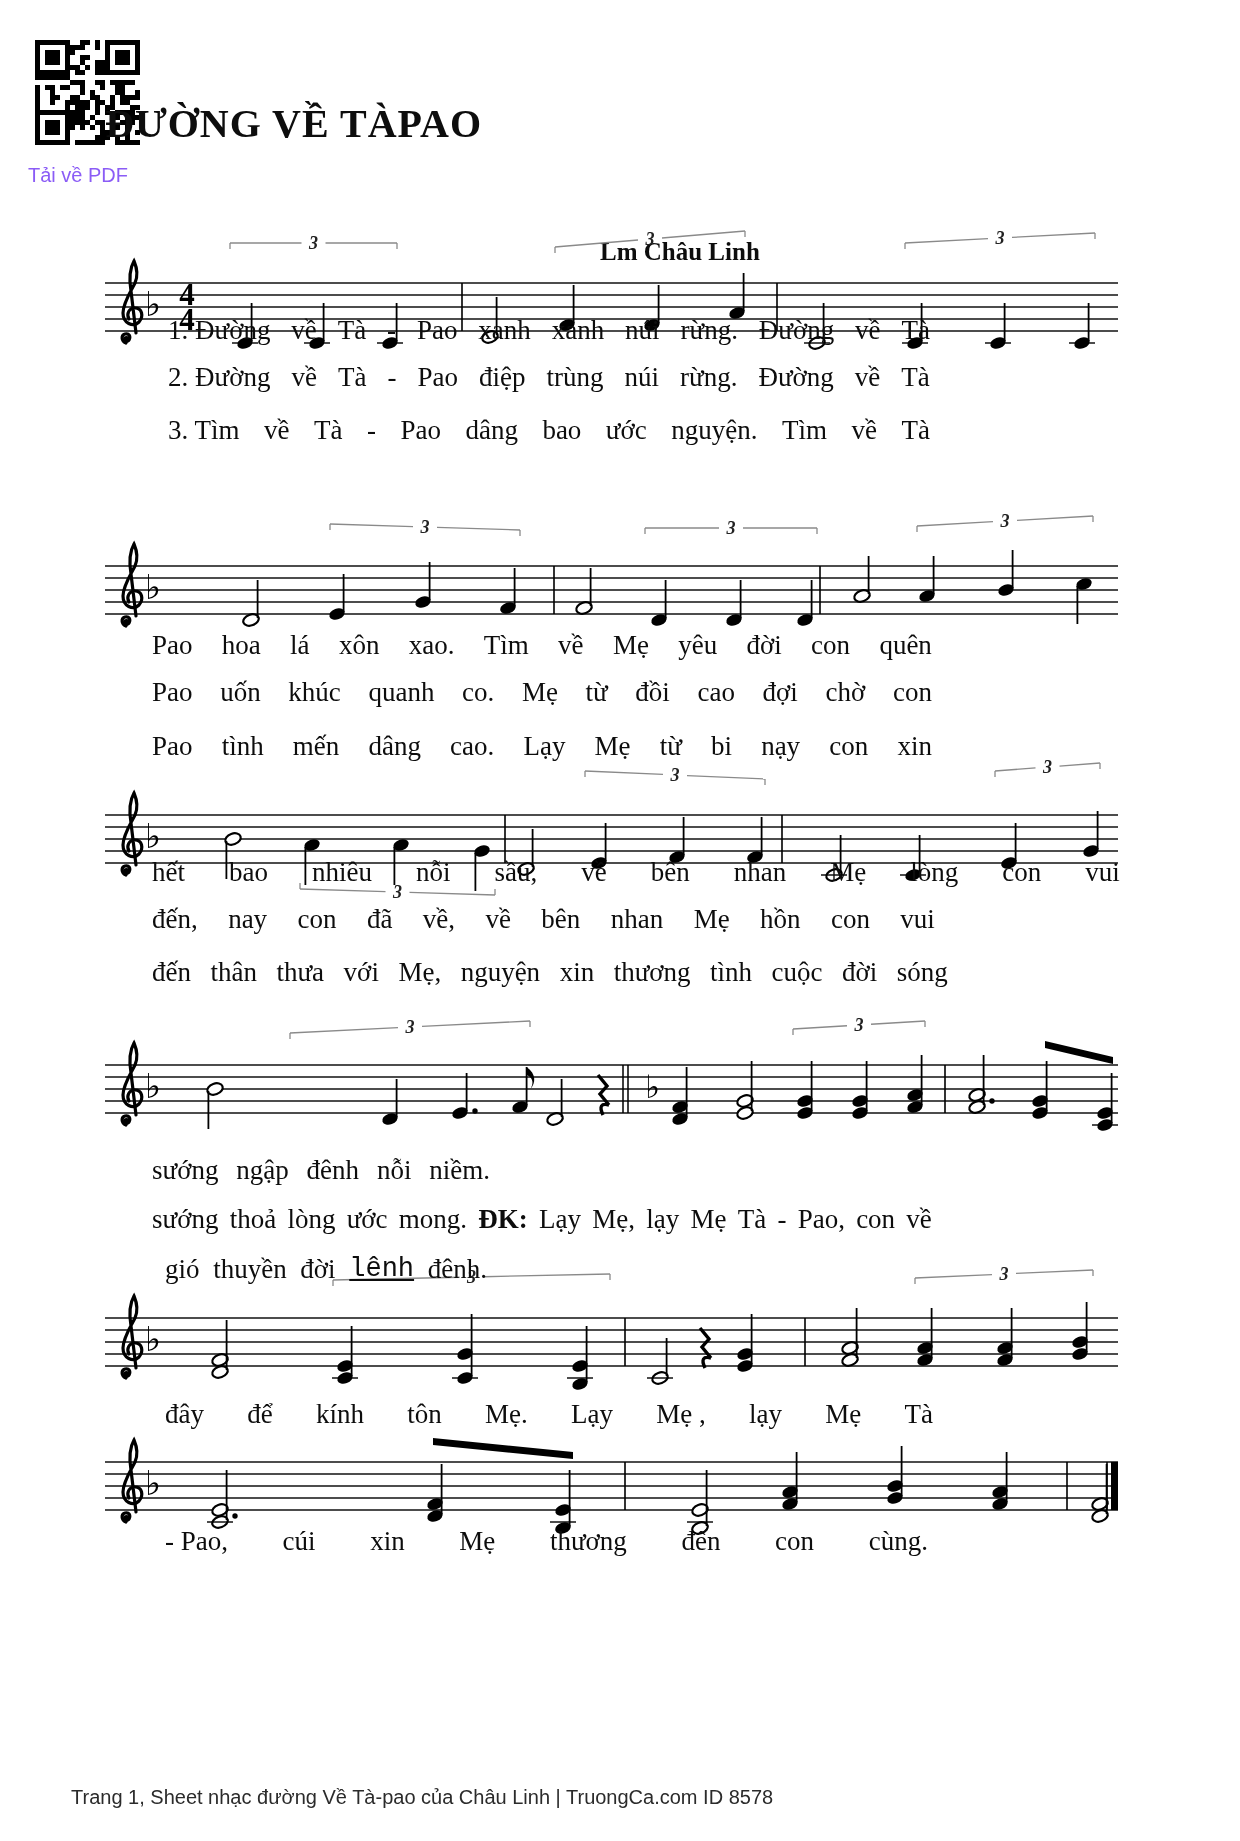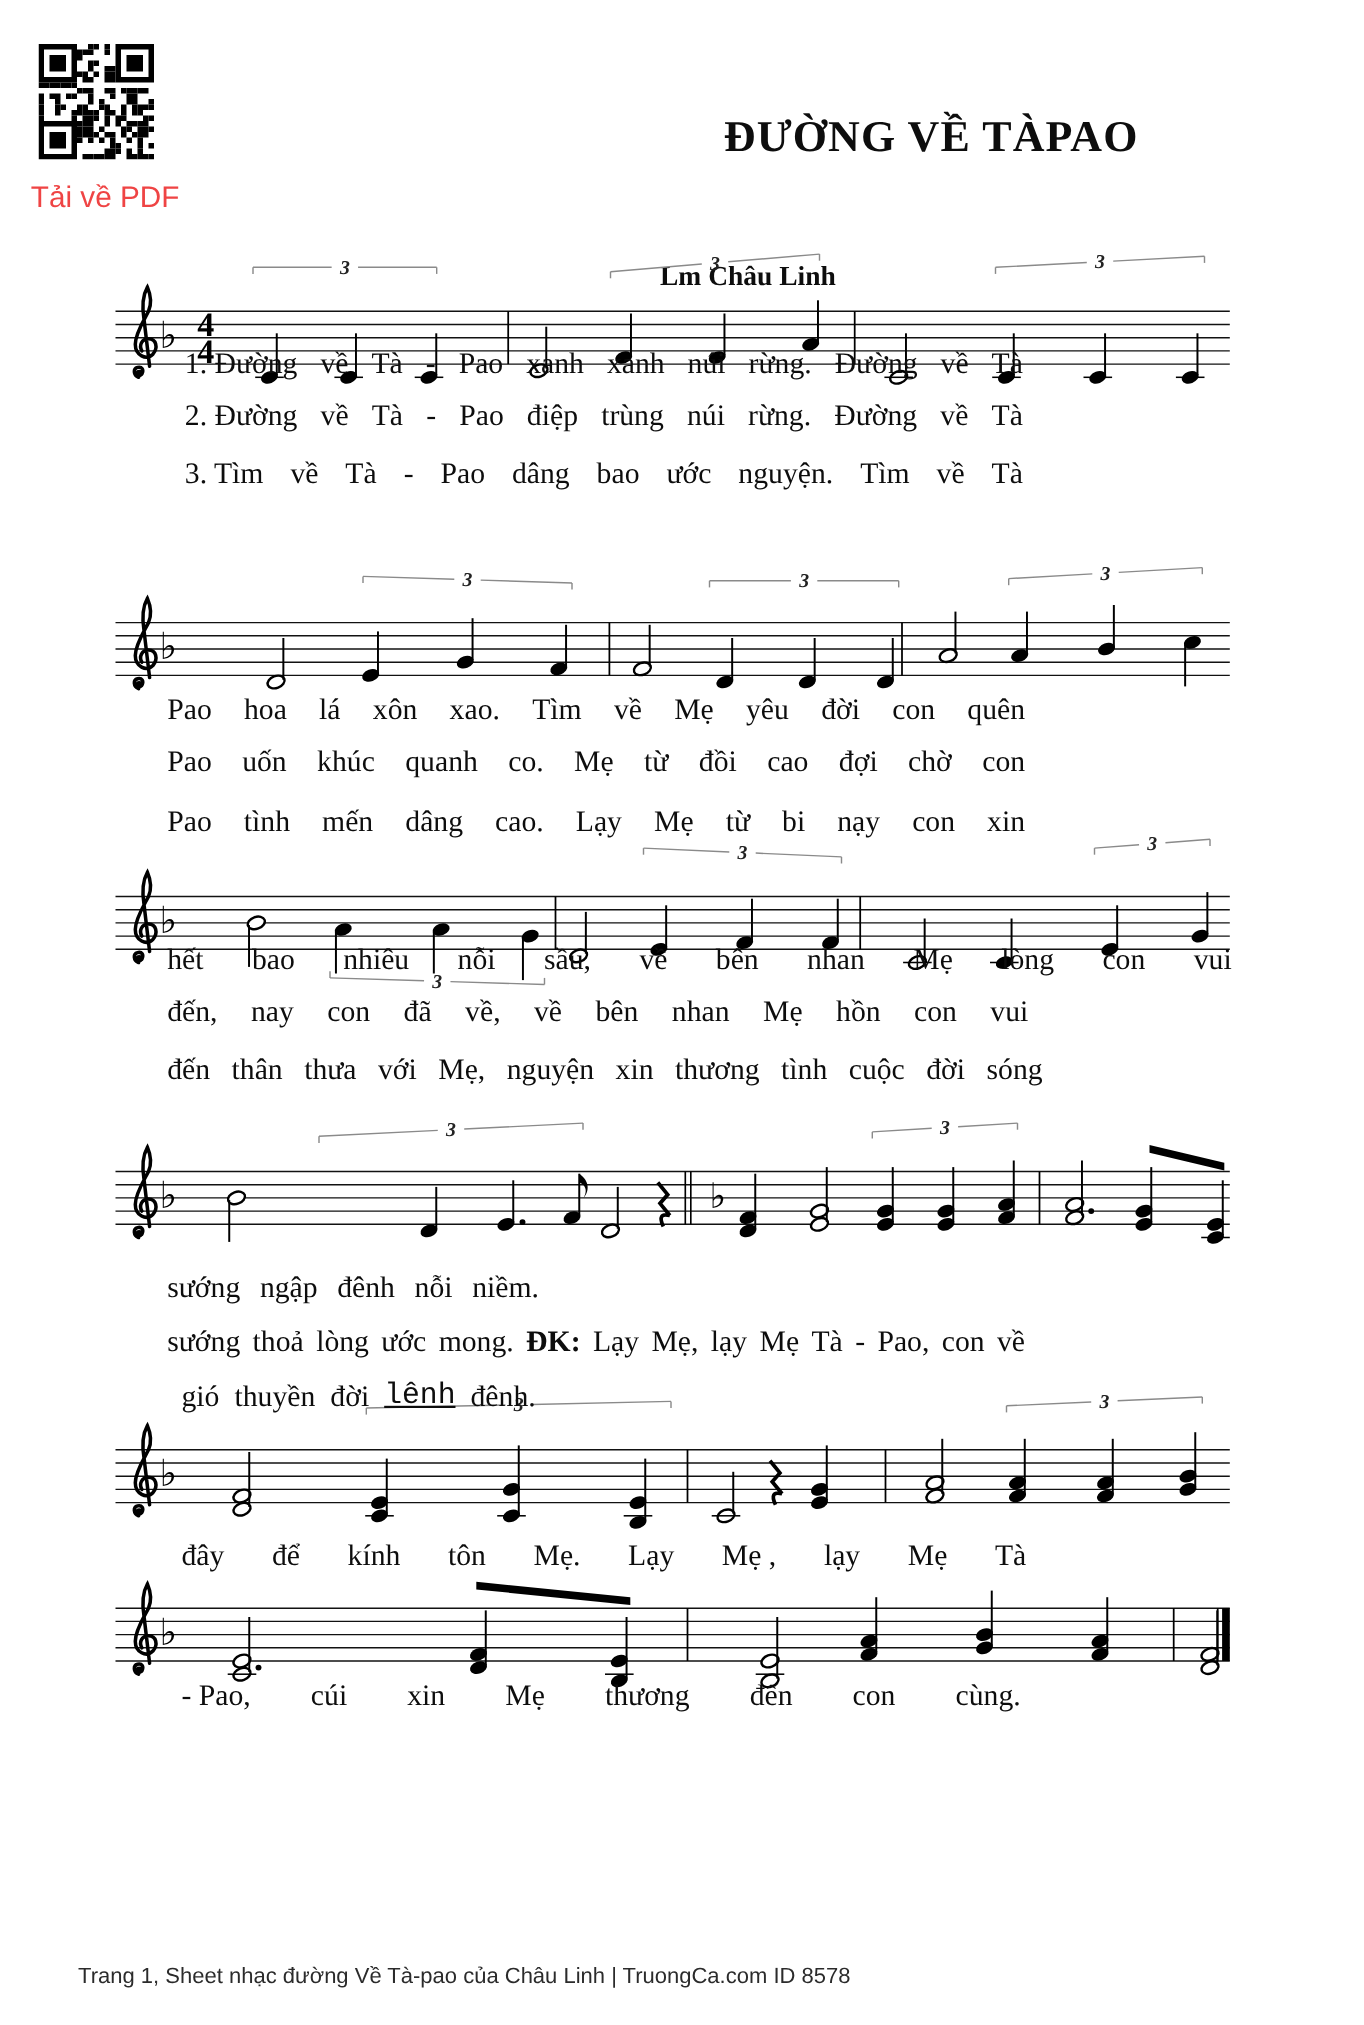--- a/index.html
+++ b/index.html
@@ -1,24 +1,24 @@
 <!DOCTYPE html>
 <html><head>
 <meta charset="utf-8">
 <style>
   html,body{margin:0;padding:0;background:#e8e8e8;}
   .page{position:relative;width:1240px;height:1841px;background:#ffffff;overflow:hidden;
         font-family:"Liberation Serif", serif;color:#0d0d0d;}
-  .title{position:absolute;left:105px;top:100px;width:930px;text-align:right;
+  .title{position:absolute;left:105px;top:100px;width:930px;text-align:left;
          font-size:40px;font-weight:bold;letter-spacing:1px;}
   .composer{position:absolute;left:600px;top:238px;width:430px;text-align:left;
             font-size:25px;font-weight:bold;}
   .qr-wrap{position:absolute;left:35px;top:40px;}
   .qr-label{position:absolute;left:28px;top:164px;font-family:"Liberation Sans",sans-serif;
-            font-size:27px;color:#ef4444;}
+            font-size:20px;color:#8b5cf6;}
   .lyric-row{position:absolute;display:flex;justify-content:space-between;
              font-size:27px;white-space:pre;line-height:1.1;}
   .lyric-row .dk{font-weight:bold;}
   .lyric-row .u{text-decoration:underline;text-underline-offset:3px;font-family:Liberation Mono, monospace;}
   .footer{position:absolute;left:71px;top:1786px;font-family:"Liberation Sans",sans-serif;
           font-size:20px;color:#2b2b2b;}
   svg text{user-select:none;}
 </style>
 </head>
 <body>

